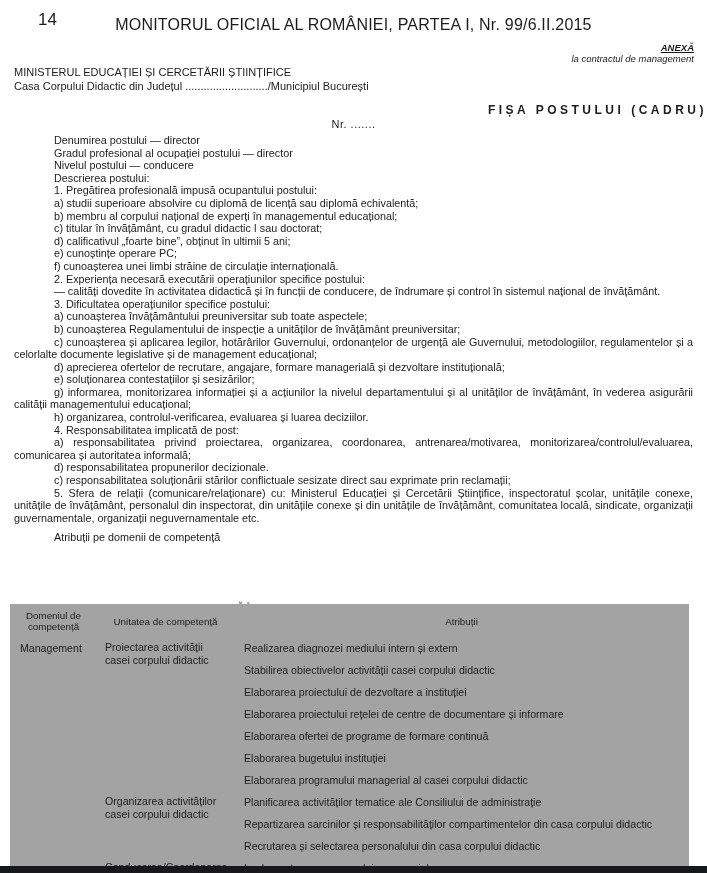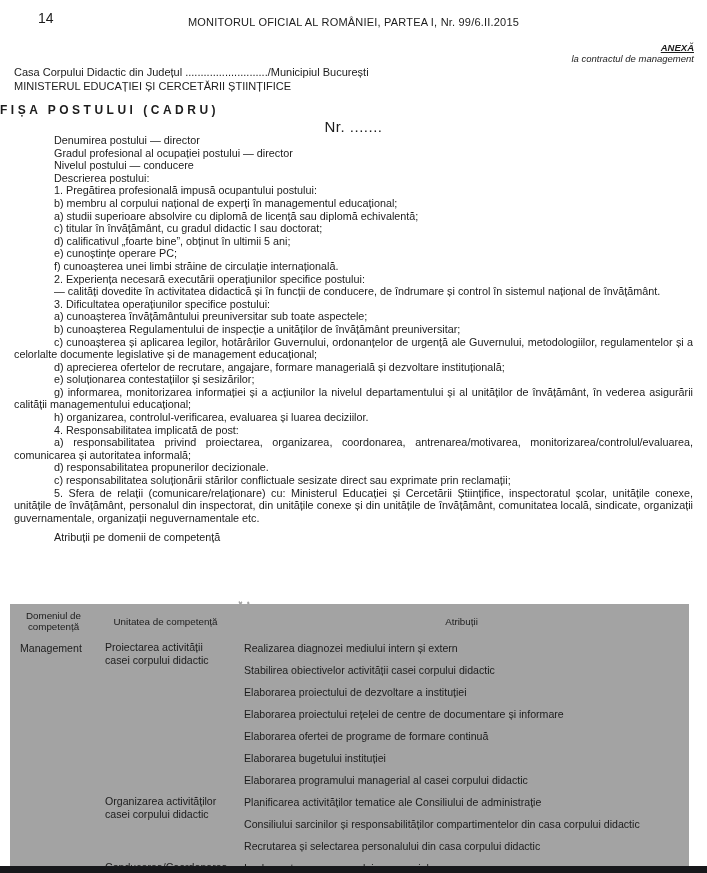--- a/index.html
+++ b/index.html
@@ -1,31 +1,31 @@
 <!DOCTYPE html>
 <html><head>
 <meta charset="utf-8">
 <style>
   html,body { margin:0; padding:0; background:#ffffff; }
   .page {
     position:relative; width:707px; height:873px; background:#ffffff;
     font-family:"Liberation Sans", sans-serif; color:#1c1c1c; overflow:hidden;
   }
   
-  .page-num { position:absolute; left:38px; top:10px; font-size:14px; }
-  .journal-title { position:absolute; left:0; top:16px; width:100%; text-align:center; font-size:11px; letter-spacing:.2px; }
+  .page-num { position:absolute; left:38px; top:10px; font-size:17px; }
+  .journal-title { position:absolute; left:0; top:16px; width:100%; text-align:center; font-size:16px; letter-spacing:.2px; }
   
   .annex { position:absolute; right:13px; top:42px; text-align:right; font-style:italic; font-size:9.5px; line-height:11px; }
   .annex-title { font-weight:bold; text-decoration:underline; }
   .annex-sub { }
   
   .letterhead { position:absolute; left:14px; top:66px; font-size:11px; line-height:13.8px; }
   
-  .doc-title { position:absolute; left:0; top:103px; width:100%; text-align:left; font-size:12px; font-weight:bold; letter-spacing:3.5px; }
-  .doc-number { position:absolute; left:0; top:118px; width:100%; text-align:center; font-size:15px; letter-spacing:.5px; }
+  .doc-title { position:absolute; left:0; top:103px; width:100%; text-align:right; font-size:12px; font-weight:bold; letter-spacing:3.5px; }
+  .doc-number { position:absolute; left:0; top:118px; width:100%; text-align:center; font-size:11px; letter-spacing:.5px; }
   
   .body-text { position:absolute; left:14px; top:134px; width:679px; font-size:10.8px; line-height:12.6px; text-align:justify; }
   .para { margin:0; text-indent:40px; }
   .section-heading { margin:7px 0 0 0; text-indent:40px; font-size:10.8px; }
   
   .watermark {
     position:absolute; left:210px; top:648px; transform:rotate(-55deg); transform-origin:left bottom;
     color:#a3a3a3; font-size:15px; font-weight:bold; font-style:italic; letter-spacing:1.5px; white-space:nowrap;
   }
   
@@ -47,36 +47,36 @@
 
   <span class="page-num">14</span>
   <div class="journal-title">MONITORUL OFICIAL AL ROMÂNIEI, PARTEA I, Nr. 99/6.II.2015</div>
 
   <div class="annex">
     <div class="annex-title">ANEXĂ</div>
     <div class="annex-sub">la contractul de management</div>
   </div>
 
   <div class="letterhead">
+    <div>MINISTERUL EDUCAȚIEI ȘI CERCETĂRII ȘTIINȚIFICE</div>
     <div>Casa Corpului Didactic din Județul .........................../Municipiul București</div>
-    <div>MINISTERUL EDUCAȚIEI ȘI CERCETĂRII ȘTIINȚIFICE</div>
   </div>
 
   <div class="doc-title">FIȘA POSTULUI (CADRU)</div>
   <div class="doc-number">Nr. .......</div>
 
   <div class="body-text">
 
   <p class="para">Denumirea postului — director</p>
       <p class="para">Gradul profesional al ocupației postului — director</p>
       <p class="para">Nivelul postului — conducere</p>
       <p class="para">Descrierea postului:</p>
       <p class="para">1. Pregătirea profesională impusă ocupantului postului:</p>
+      <p class="para">a) studii superioare absolvire cu diplomă de licență sau diplomă echivalentă;</p>
       <p class="para">b) membru al corpului național de experți în managementul educațional;</p>
-      <p class="para">a) studii superioare absolvire cu diplomă de licență sau diplomă echivalentă;</p>
       <p class="para">c) titular în învățământ, cu gradul didactic I sau doctorat;</p>
       <p class="para">d) calificativul „foarte bine”, obținut în ultimii 5 ani;</p>
       <p class="para">e) cunoștințe operare PC;</p>
       <p class="para">f) cunoașterea unei limbi străine de circulație internațională.</p>
       <p class="para">2. Experiența necesară executării operațiunilor specifice postului:</p>
       <p class="para">— calități dovedite în activitatea didactică și în funcții de conducere, de îndrumare și control în sistemul național de învățământ.</p>
       <p class="para">3. Dificultatea operațiunilor specifice postului:</p>
       <p class="para">a) cunoașterea învățământului preuniversitar sub toate aspectele;</p>
       <p class="para">b) cunoașterea Regulamentului de inspecție a unităților de învățământ preuniversitar;</p>
       <p class="para">c) cunoașterea și aplicarea legilor, hotărârilor Guvernului, ordonanțelor de urgență ale Guvernului, metodologiilor, regulamentelor și a celorlalte documente legislative și de management educațional;</p>
@@ -130,21 +130,21 @@
           <td class="col-attr">Elaborarea bugetului instituției</td>
         </tr>
         <tr>
           <td class="col-attr">Elaborarea programului managerial al casei corpului didactic</td>
         </tr>
         <tr>
           <td rowspan="3" class="col-unit">Organizarea activităților casei corpului didactic</td>
           <td class="col-attr">Planificarea activităților tematice ale Consiliului de administrație</td>
         </tr>
         <tr>
-          <td class="col-attr">Consiliului sarcinilor și responsabilităților compartimentelor din casa corpului didactic</td>
+          <td class="col-attr">Repartizarea sarcinilor și responsabilităților compartimentelor din casa corpului didactic</td>
         </tr>
         <tr>
           <td class="col-attr">Recrutarea și selectarea personalului din casa corpului didactic</td>
         </tr>
         <tr>
           <td rowspan="2" class="col-unit">Conducerea/Coordonarea activității casei corpului didactic</td>
           <td class="col-attr">Implementarea programului managerial</td>
         </tr>
         <tr>
           <td class="col-attr">Coordonarea funcționării compartimentelor din casa corpului didactic</td>

